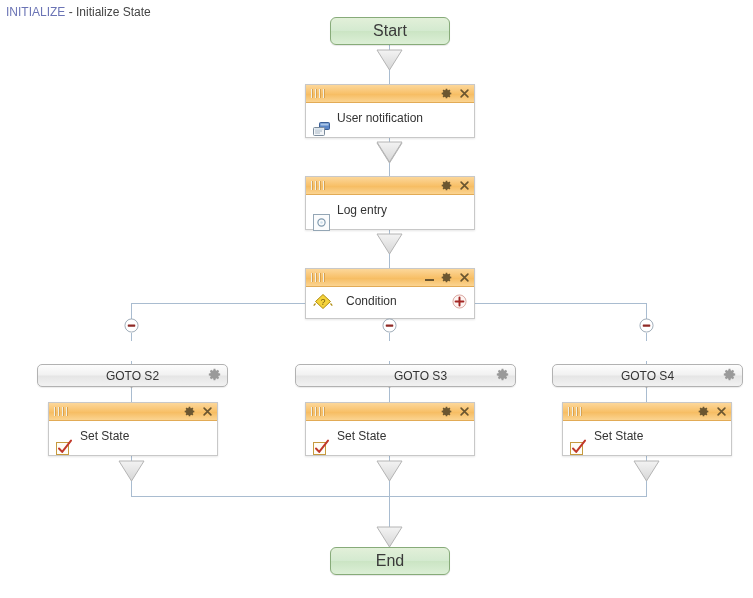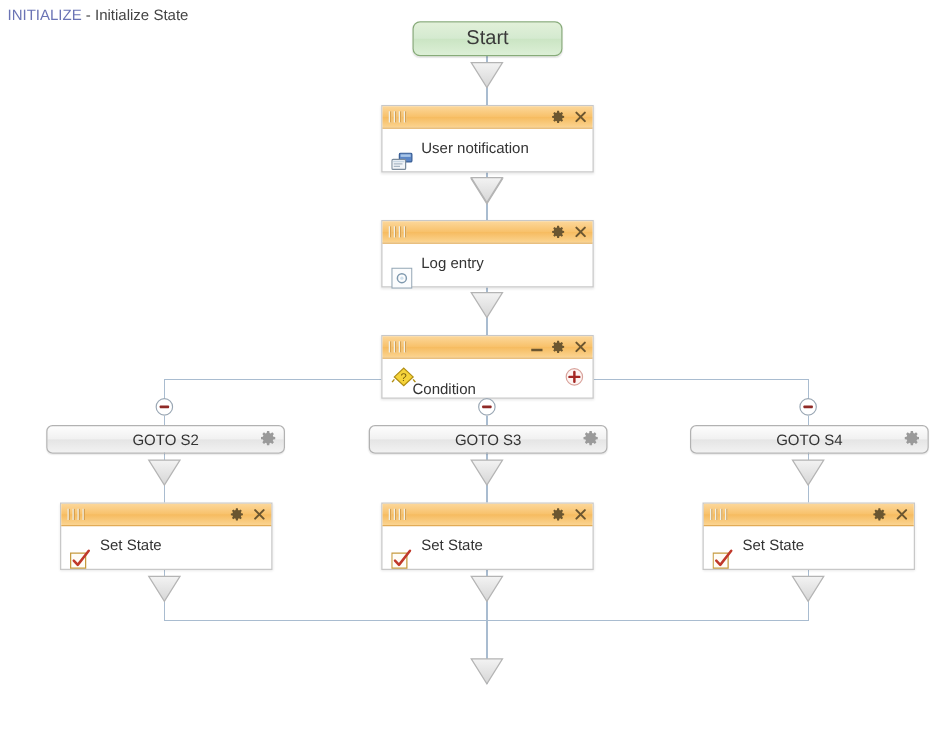--- a/index.html
+++ b/index.html
@@ -89,20 +89,21 @@
   
   .gotobar{
     position:absolute;height:21px;
     border:1px solid #b2b2b2;
     border-radius:5px;
     background:linear-gradient(to bottom,#fdfdfd 0%,#f1f1f1 48%,#e5e5e5 52%,#f2f2f2 100%);
     box-shadow:0 1px 1px rgba(0,0,0,0.08);
     display:flex;align-items:center;justify-content:center;
     font-size:12px;color:#333;
     user-select:none;
+    margin-top:24px;
   }
   .gotobar .gear-slot{position:absolute;right:6px;top:3px;width:13px;height:13px;cursor:pointer;}
 
   
   .minus-btn{
     position:absolute;width:15px;height:15px;cursor:pointer;
   }
 </style>
 </head>
 <body>
@@ -261,21 +262,21 @@
             </svg>
         </span>
         <span class="tb-btn ic-close">
           <svg width="11" height="11" viewBox="0 0 12 12">
               <path stroke="#6b5630" stroke-width="1.8" stroke-linecap="round" d="M2.3 2.3l7.4 7.4M9.7 2.3l-7.4 7.4"></path>
             </svg>
         </span>
       </span>
     </div>
     <div class="body">
-      <span class="node-label" style="left:24px;top:7px;margin-top:10px;">Condition</span>
+      <span class="node-label" style="left:40px;top:7px;">Condition</span>
       <span class="node-icon" style="left:6px;top:5px;width:20px;height:18px;">
         <svg width="22" height="20" viewBox="0 0 22 20">
           <path d="M11 2.5 L18.5 9.5 L11 16.5 L3.5 9.5 Z" fill="#f5d33a" stroke="#b08d12" stroke-width="1"></path>
           <text x="11" y="13" font-size="9" text-anchor="middle" fill="#7a6010" font-family="Liberation Sans, sans-serif">?</text>
           <path d="M3.5 11.5 l-1.8 2.2 M18.5 11.5 l1.8 2.2" stroke="#b08d12" stroke-width="1.2" fill="none"></path>
         </svg>
       </span>
       <span class="plus-btn">
         <svg width="15" height="15" viewBox="0 0 16 16">
           <circle cx="8" cy="8" r="7" fill="#fdf5f3" stroke="#d9a39c"></circle>
@@ -307,21 +308,21 @@
   <div class="gotobar" style="left:37px;top:340px;width:189px;">
     <span>GOTO S2</span>
     <span class="gear-slot">
       <svg width="13" height="13" viewBox="0 0 16 16">
           <path fill="#9a9a9a" d="M8 5.2a2.8 2.8 0 100 5.6 2.8 2.8 0 000-5.6zm0 4.2a1.4 1.4 0 110-2.8 1.4 1.4 0 010 2.8z"></path>
           <path fill="#9a9a9a" d="M15 9.1V6.9l-1.9-.3a5.3 5.3 0 00-.5-1.2l1.1-1.5-1.6-1.6-1.5 1.1c-.4-.2-.8-.4-1.2-.5L9.1 1H6.9l-.3 1.9c-.4.1-.8.3-1.2.5L3.9 2.3 2.3 3.9l1.1 1.5c-.2.4-.4.8-.5 1.2L1 6.9v2.2l1.9.3c.1.4.3.8.5 1.2l-1.1 1.5 1.6 1.6 1.5-1.1c.4.2.8.4 1.2.5l.3 1.9h2.2l.3-1.9c.4-.1.8-.3 1.2-.5l1.5 1.1 1.6-1.6-1.1-1.5c.2-.4.4-.8.5-1.2L15 9.1z"></path>
         </svg>
     </span>
   </div>
 
-  <div class="gotobar" style="left:295px;top:340px;width:189px;">
+  <div class="gotobar" style="left:295px;top:340px;width:189px;padding-left:30px;">
     <span>GOTO S3</span>
     <span class="gear-slot">
       <svg width="13" height="13" viewBox="0 0 16 16">
           <path fill="#9a9a9a" d="M8 5.2a2.8 2.8 0 100 5.6 2.8 2.8 0 000-5.6zm0 4.2a1.4 1.4 0 110-2.8 1.4 1.4 0 010 2.8z"></path>
           <path fill="#9a9a9a" d="M15 9.1V6.9l-1.9-.3a5.3 5.3 0 00-.5-1.2l1.1-1.5-1.6-1.6-1.5 1.1c-.4-.2-.8-.4-1.2-.5L9.1 1H6.9l-.3 1.9c-.4.1-.8.3-1.2.5L3.9 2.3 2.3 3.9l1.1 1.5c-.2.4-.4.8-.5 1.2L1 6.9v2.2l1.9.3c.1.4.3.8.5 1.2l-1.1 1.5 1.6 1.6 1.5-1.1c.4.2.8.4 1.2.5l.3 1.9h2.2l.3-1.9c.4-.1.8-.3 1.2-.5l1.5 1.1 1.6-1.6-1.1-1.5c.2-.4.4-.8.5-1.2L15 9.1z"></path>
         </svg>
     </span>
   </div>
 
   <div class="gotobar" style="left:552px;top:340px;width:189px;text-align:center;">
@@ -426,14 +427,17 @@
       <span class="node-label">Set State</span>
       <span class="node-icon" style="top:18px;">
         <svg width="17" height="17" viewBox="0 0 17 17">
           <rect x="0.5" y="3.5" width="12" height="12" fill="#fffdf7" stroke="#c69a3e"></rect>
           <path d="M3 9.5 l3.2 3.4 L15 1.6" fill="none" stroke="#c0392b" stroke-width="2" stroke-linecap="round" stroke-linejoin="round"></path>
         </svg>
       </span>
     </div>
   </div>
 
+  <div class="terminal" style="left:330px;top:547px;width:118px;">
+    <span>End</span>
+  </div>
 
 </div>
 
 </body></html>

